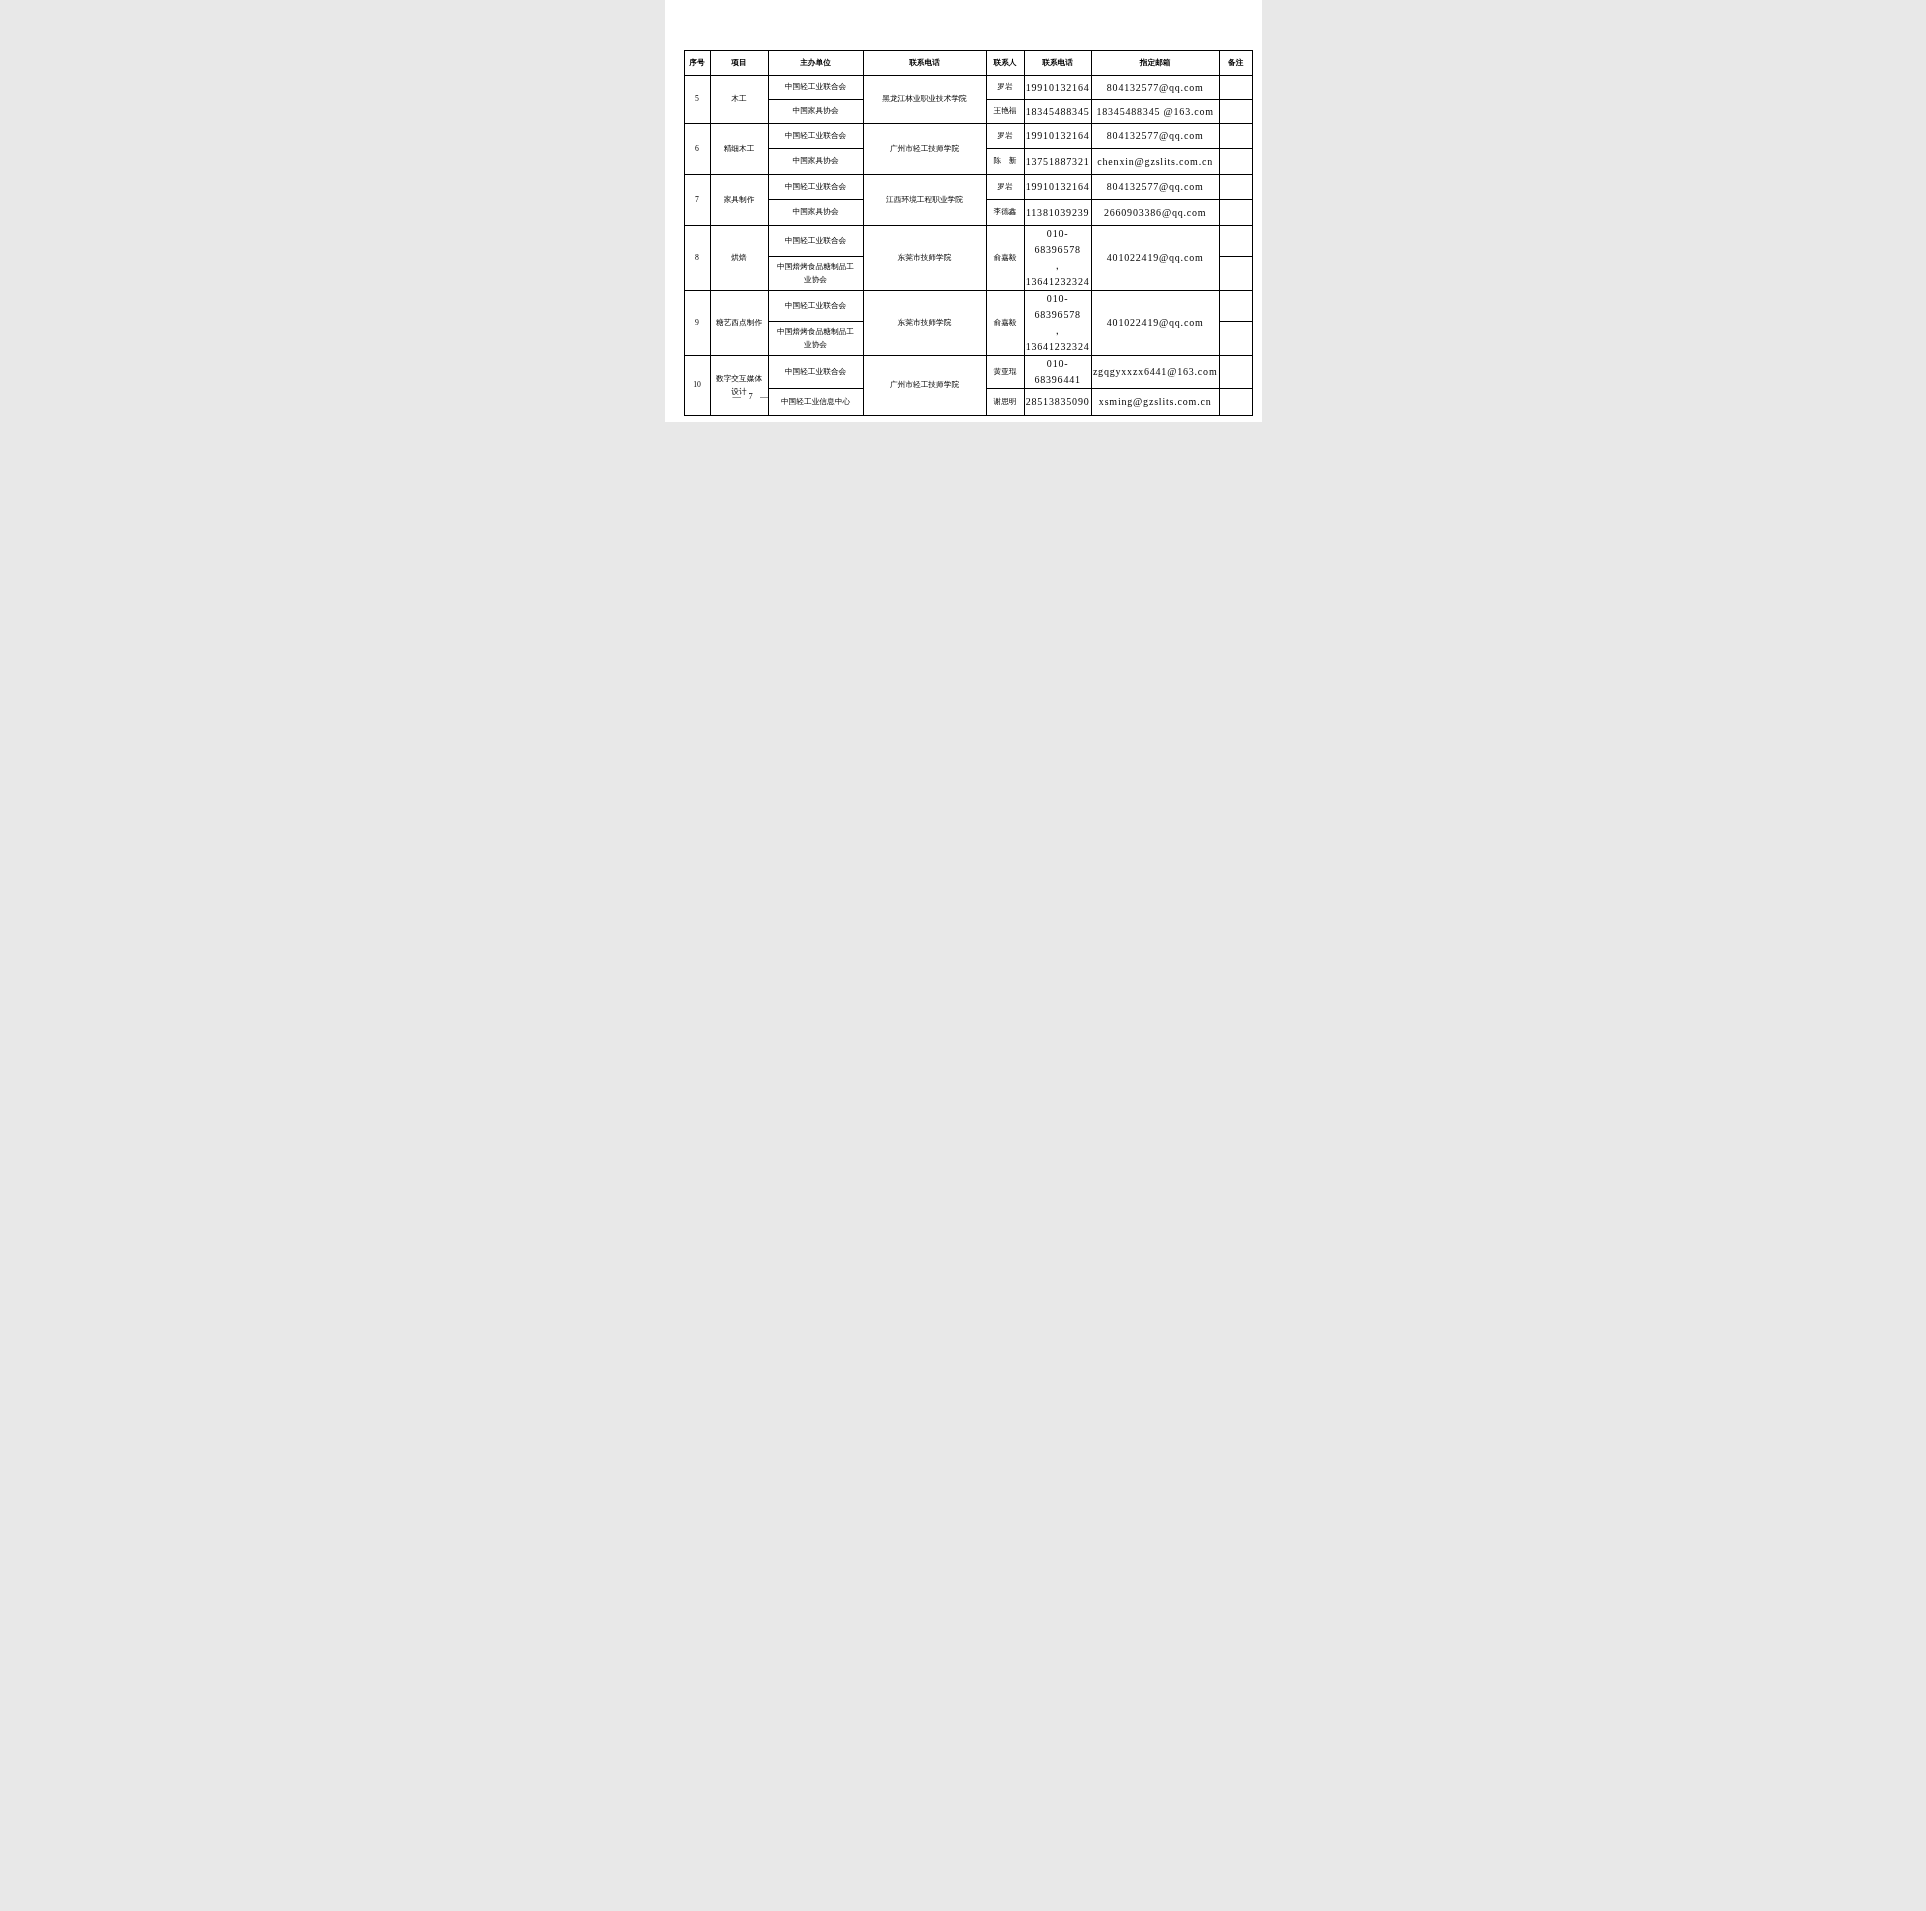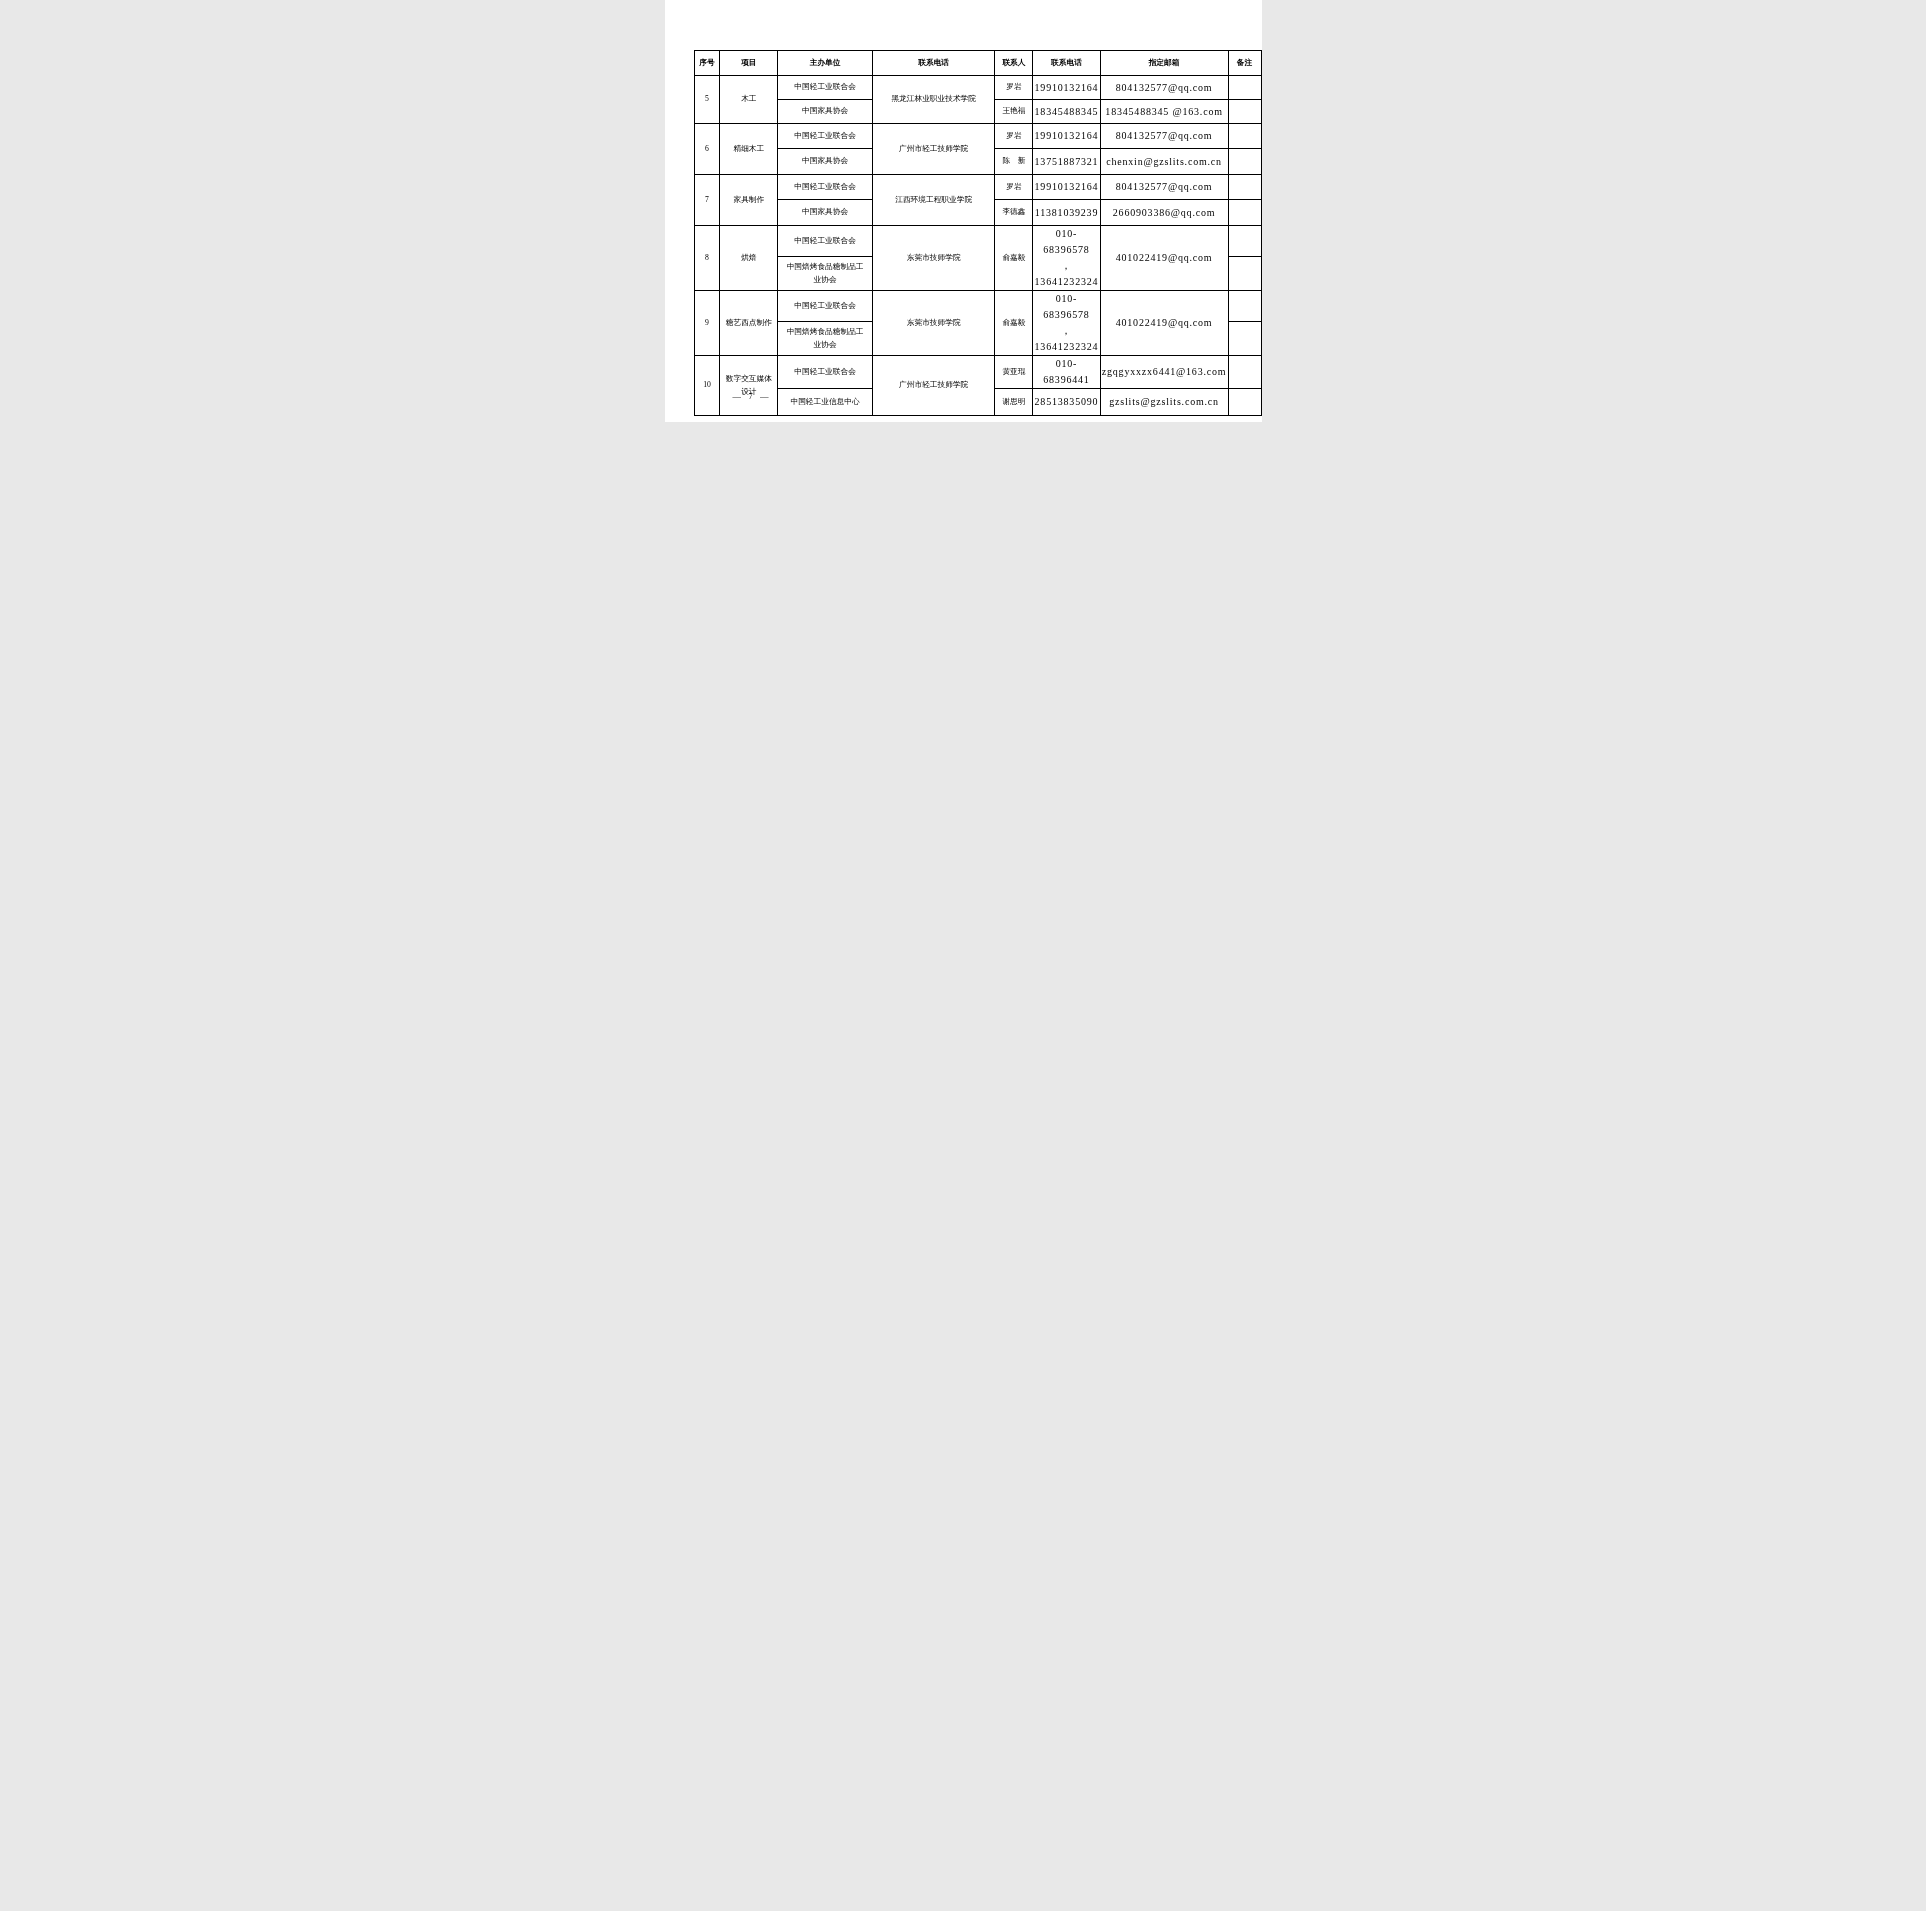--- a/index.html
+++ b/index.html
@@ -12,21 +12,21 @@
   .doc-page {
     position: relative;
     width: 597px;
     height: 422px;
     margin: 0 auto;
     background: #ffffff;
     overflow: hidden;
   }
   table.roster {
     position: absolute;
-    left: 29px;
+    left: 19px;
     top: 50px;
     border-collapse: collapse;
     table-layout: fixed;
     border: 0.4px solid #000;
     border-top: 1.2px solid #000;
     border-bottom: 1.2px solid #000;
   }
   table.roster th,
   table.roster td {
     border: 0.4px solid #000;
@@ -183,21 +183,21 @@
         <td rowspan="2">广州市轻工技师学院</td>
         <td>黄亚琨</td>
         <td class="latin">010-68396441</td>
         <td class="latin">zgqgyxxzx6441@163.com</td>
         <td></td>
       </tr>
       <tr style="height:27px">
         <td>中国轻工业信息中心</td>
         <td>谢思明</td>
         <td class="latin">28513835090</td>
-        <td class="latin">gzslits@gzslits.com.cn</td>
+        <td class="latin">xsming@gzslits.com.cn</td>
         <td></td>
       </tr>
     </tbody>
   </table>
 
   <div class="page-number">— 7 —</div>
 
 </div>
 
 

